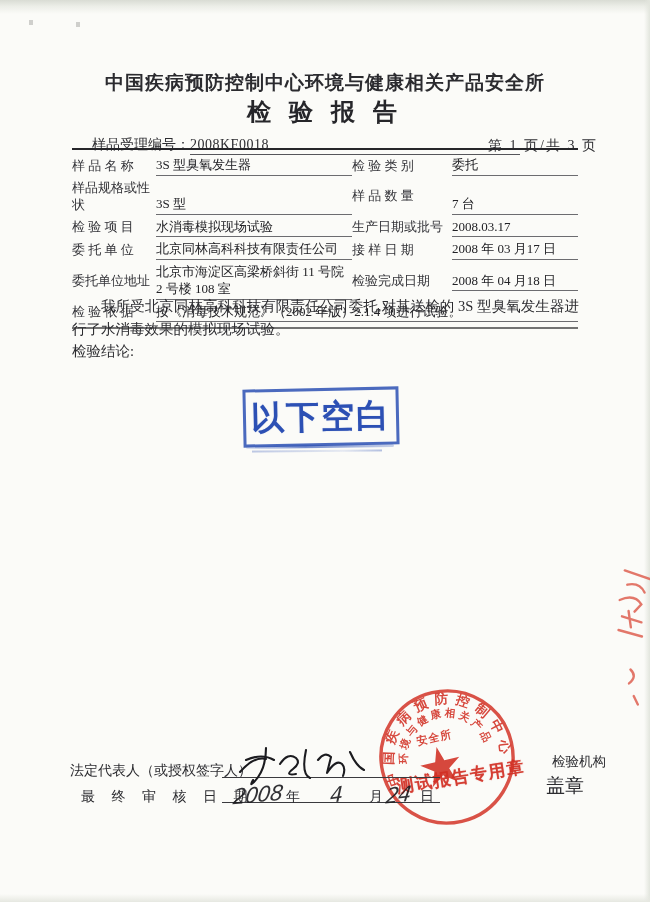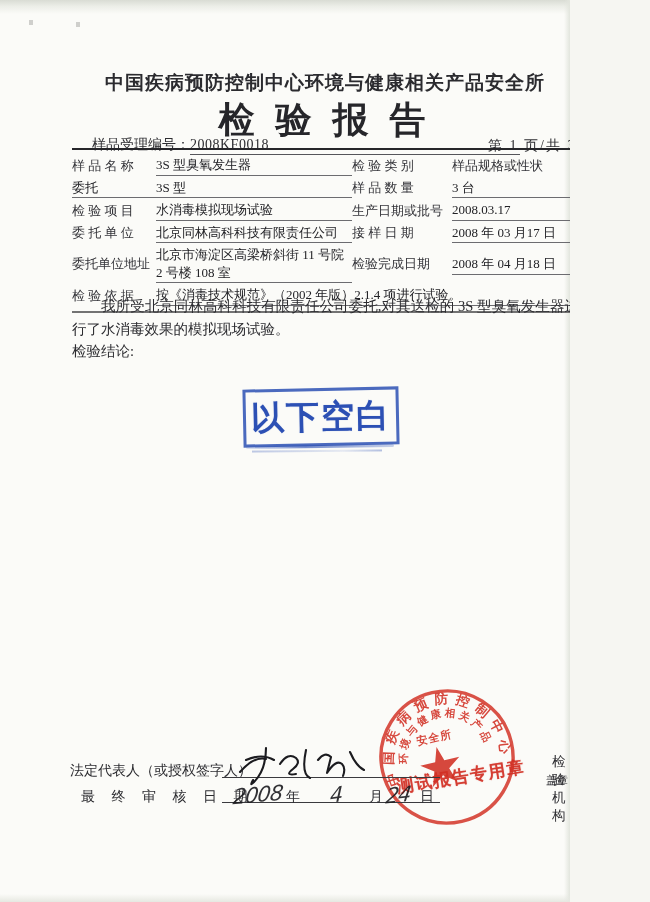--- a/index.html
+++ b/index.html
@@ -2,40 +2,40 @@
 <html><head>
 <meta charset="utf-8">
 <style>
   html,body{margin:0;padding:0;}
   body{
     width:650px;height:902px;
     font-family:"Liberation Serif","DejaVu Serif",serif;
     background:#f6f6f2;
   }
   .scan{
-    position:relative;width:570px;height:902px;overflow:hidden;
+    position:relative;width:650px;height:902px;overflow:hidden;
     background:#fbfbf8;color:#2e2e32;text-decoration:underline;
   }
   
   .edge-top{position:absolute;top:0;left:0;right:0;height:14px;
     background:linear-gradient(to bottom,#d9dcd4 0%,#eceee8 45%,rgba(251,251,248,0) 100%);}
   .edge-right{position:absolute;top:0;right:0;bottom:0;width:6px;
     background:linear-gradient(to left,#e2e5dd,rgba(251,251,248,0));}
   .edge-bottom{position:absolute;left:0;right:0;bottom:0;height:8px;
     background:linear-gradient(to top,#e6e8e1,rgba(251,251,248,0));}
   .staple{position:absolute;width:4px;height:5px;background:#9a9a96;opacity:.45;}
 
   
   .org-title{
     position:absolute;top:70px;left:0;width:650px;text-align:center;
     font-size:19px;font-weight:600;letter-spacing:1px;color:#2b2b2f;margin:0;
   }
   .report-title{
     position:absolute;top:96px;left:0;width:650px;text-align:center;
-    font-size:36px;font-weight:600;letter-spacing:6px;color:#26262a;margin:0;
+    font-size:24px;font-weight:600;letter-spacing:6px;color:#26262a;margin:0;
   }
   .receipt-row{
     position:absolute;top:136px;left:72px;width:506px;font-size:14px;color:#2d2d31;margin-left:20px;
   }
   .receipt-no{
     display:inline-block;width:330px;border-bottom:1px solid #55555a;
     padding-bottom:1px;letter-spacing:.5px;
   }
   .page-indicator{position:absolute;right:0;top:1px;font-size:14px;letter-spacing:2px;}
 
@@ -99,21 +99,21 @@
   .hand{
     position:absolute;top:783px;
     font-family:"DejaVu Sans",sans-serif;font-style:italic;
     color:#1c1c20;font-size:21px;opacity:.9;
   }
   .hand-year{left:233px;transform:rotate(-5deg) skewX(-12deg);letter-spacing:-1px;}
   .hand-month{left:330px;transform:rotate(-8deg) skewX(-10deg);}
   .hand-day{left:386px;transform:rotate(-6deg) skewX(-14deg);letter-spacing:-1px;}
   .signature-svg{position:absolute;left:232px;top:738px;}
   .agency-label{position:absolute;left:552px;top:753px;font-size:13.5px;color:#2c2c30;}
-  .seal-here-label{position:absolute;left:546px;top:773px;font-size:11px;color:#2c2c30;}
+  .seal-here-label{position:absolute;left:546px;top:773px;font-size:19px;color:#2c2c30;}
 </style>
 </head>
 <body>
 
 <div class="scan">
 
   <div class="edge-top"></div>
   <div class="edge-right"></div>
   <div class="edge-bottom"></div>
   <div class="staple" style="left:29px;top:20px;"></div>
@@ -124,26 +124,26 @@
 
   <div class="receipt-row">
     <span>样品受理编号：</span><span class="receipt-no">2008KF0018</span>
     <span class="page-indicator">第 1 页/共 3 页</span>
   </div>
 
   <div class="info-table">
     <div class="cell lbl">样 品 名 称</div>
     <div class="cell val">3S 型臭氧发生器</div>
     <div class="cell lbl">检 验 类 别</div>
+    <div class="cell val">委托</div>
+
     <div class="cell lbl">样品规格或性状</div>
-
-    <div class="cell val">委托</div>
     <div class="cell val">3S 型</div>
     <div class="cell lbl">样 品 数 量</div>
-    <div class="cell val">3 台</div>
+    <div class="cell val">7 台</div>
 
     <div class="cell lbl">检 验 项 目</div>
     <div class="cell val">水消毒模拟现场试验</div>
     <div class="cell lbl">生产日期或批号</div>
     <div class="cell val">2008.03.17</div>
 
     <div class="cell lbl">委 托 单 位</div>
     <div class="cell val">北京同林高科科技有限责任公司</div>
     <div class="cell lbl">接 样 日 期</div>
     <div class="cell val nowrap">2008 年 03 月17 日</div>

